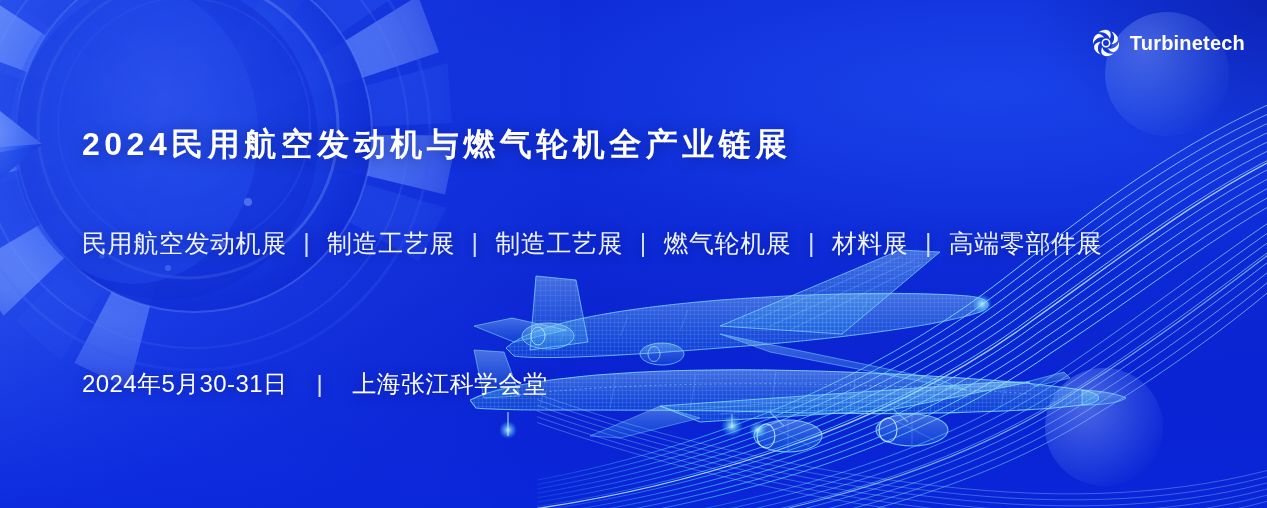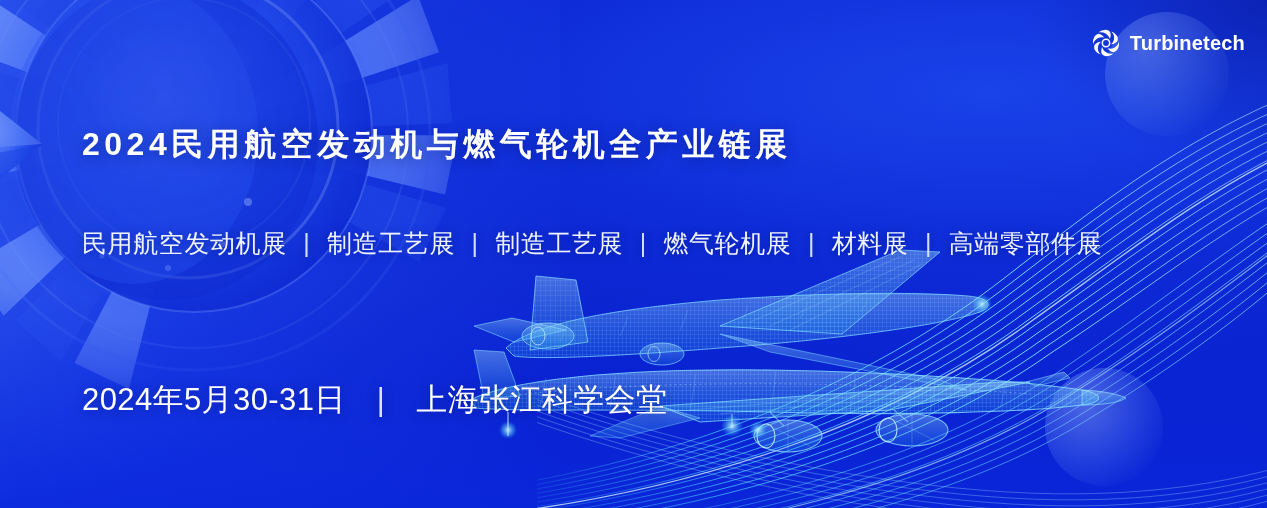--- a/index.html
+++ b/index.html
@@ -114,23 +114,23 @@
     font-size:25px;font-weight:400;
     letter-spacing:.6px;
     line-height:1.2;
     white-space:nowrap;
     text-shadow:0 1px 10px rgba(3,14,90,.4);
   }
   .subline .sep{
     color:#cfe0ff;padding:0 9px;font-weight:300;
   }
   .dateline{
-    position:absolute;left:82px;top:381px;
+    position:absolute;left:82px;top:370px;
     color:#ffffff;
-    font-size:31px;font-weight:400;
+    font-size:24px;font-weight:400;
     letter-spacing:.4px;
     line-height:1.2;
     white-space:nowrap;
     text-shadow:0 1px 12px rgba(3,14,90,.45);
   }
   .dateline .sep{
     color:#dbe7ff;padding:0 22px;font-weight:300;
   }
 </style>
 </head>

